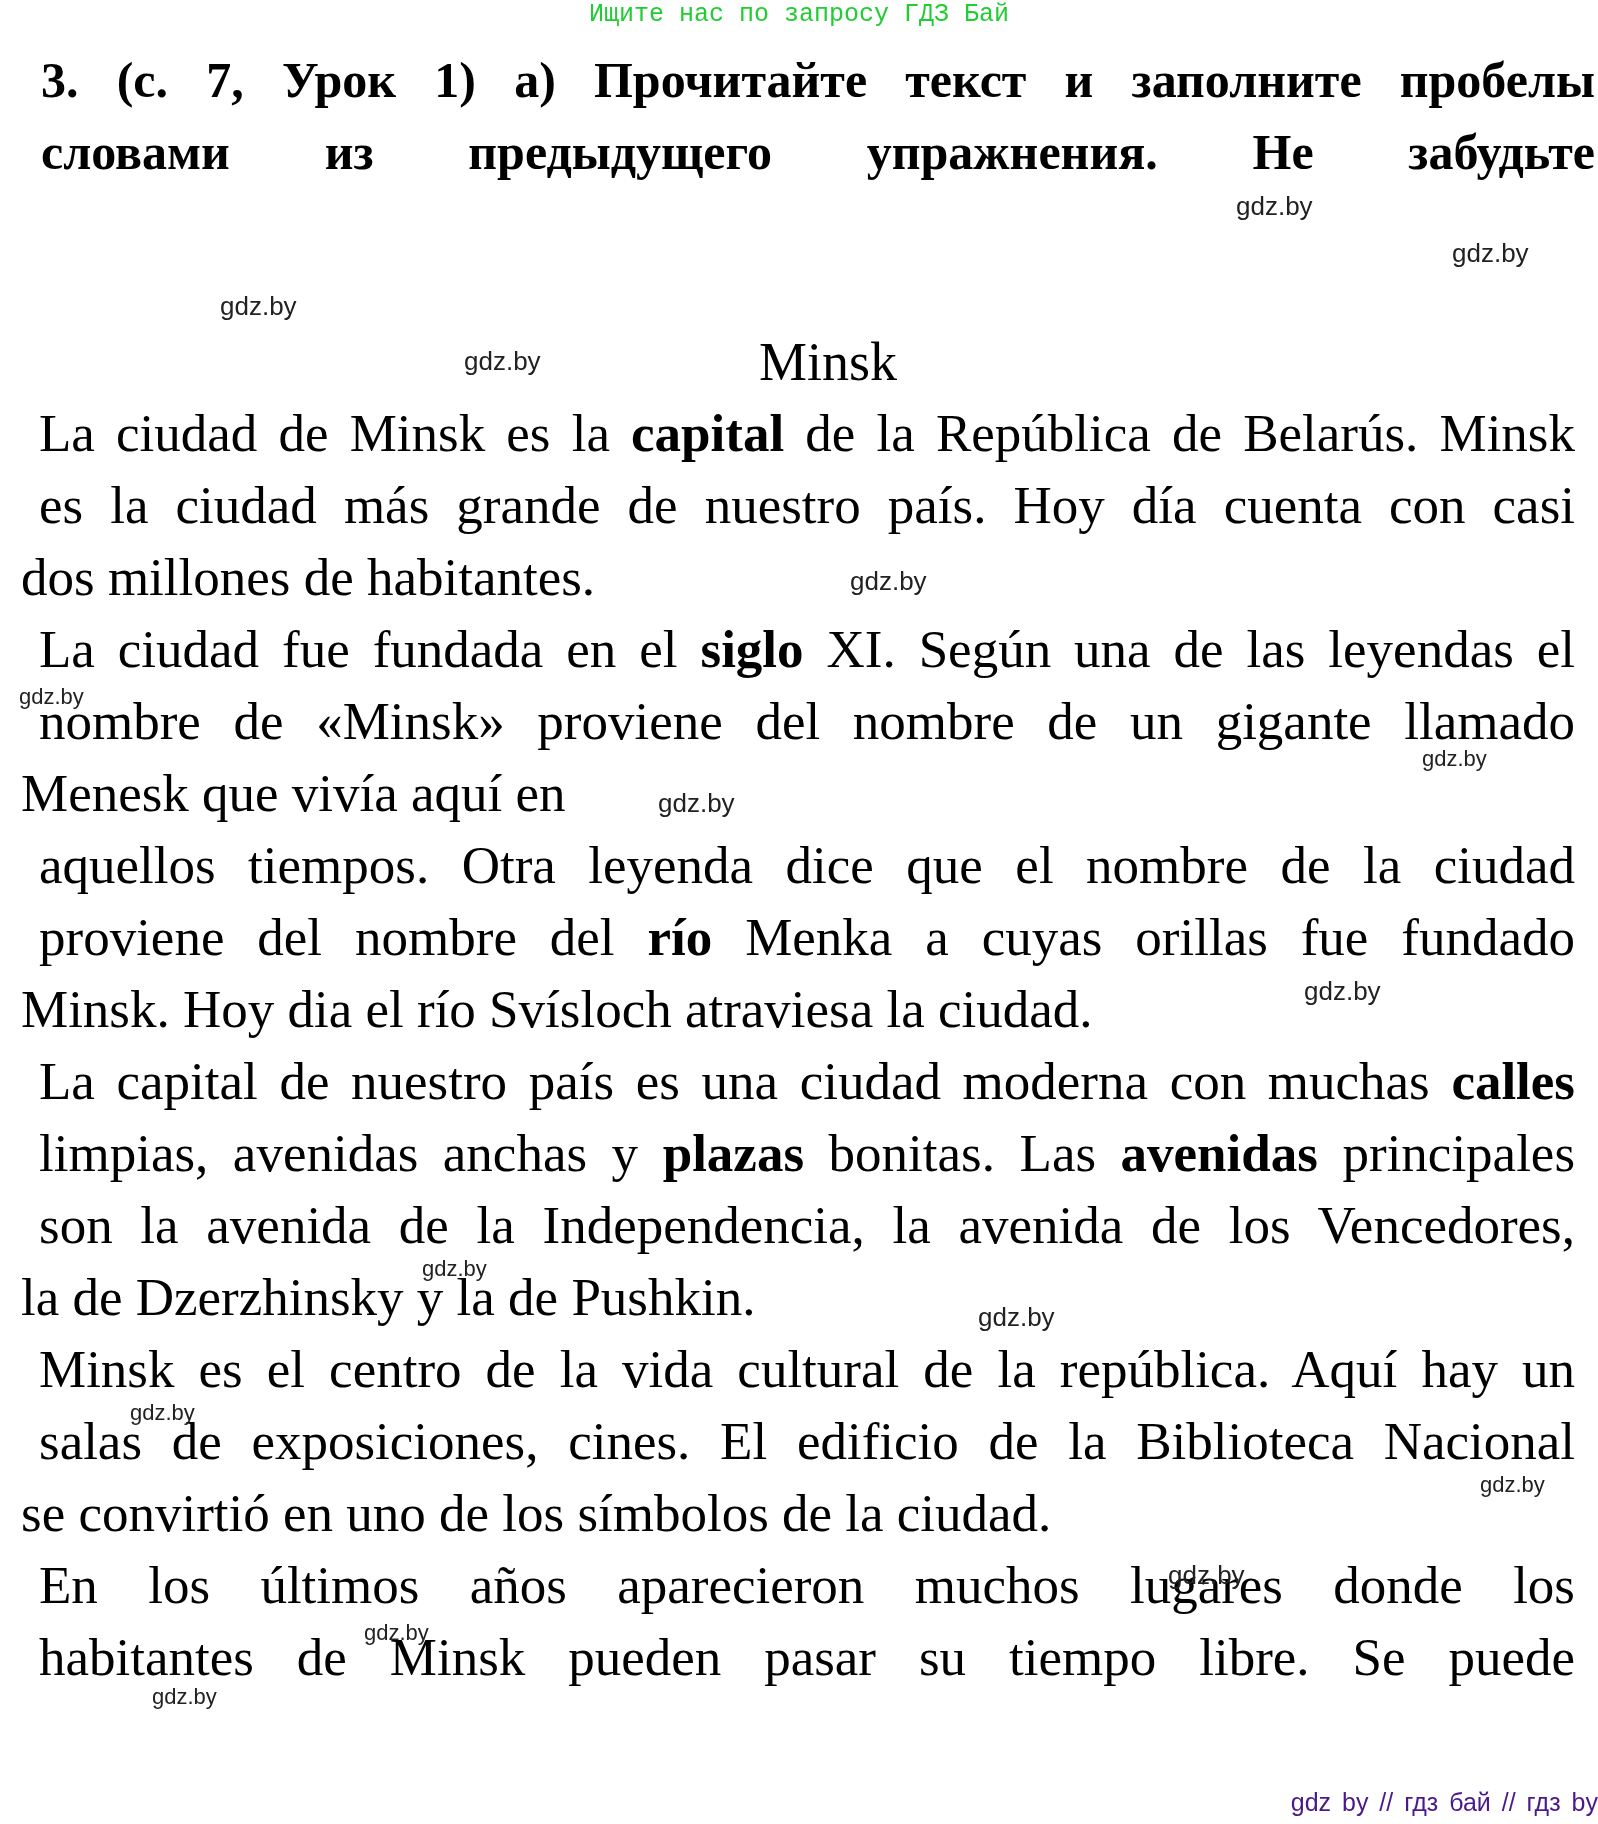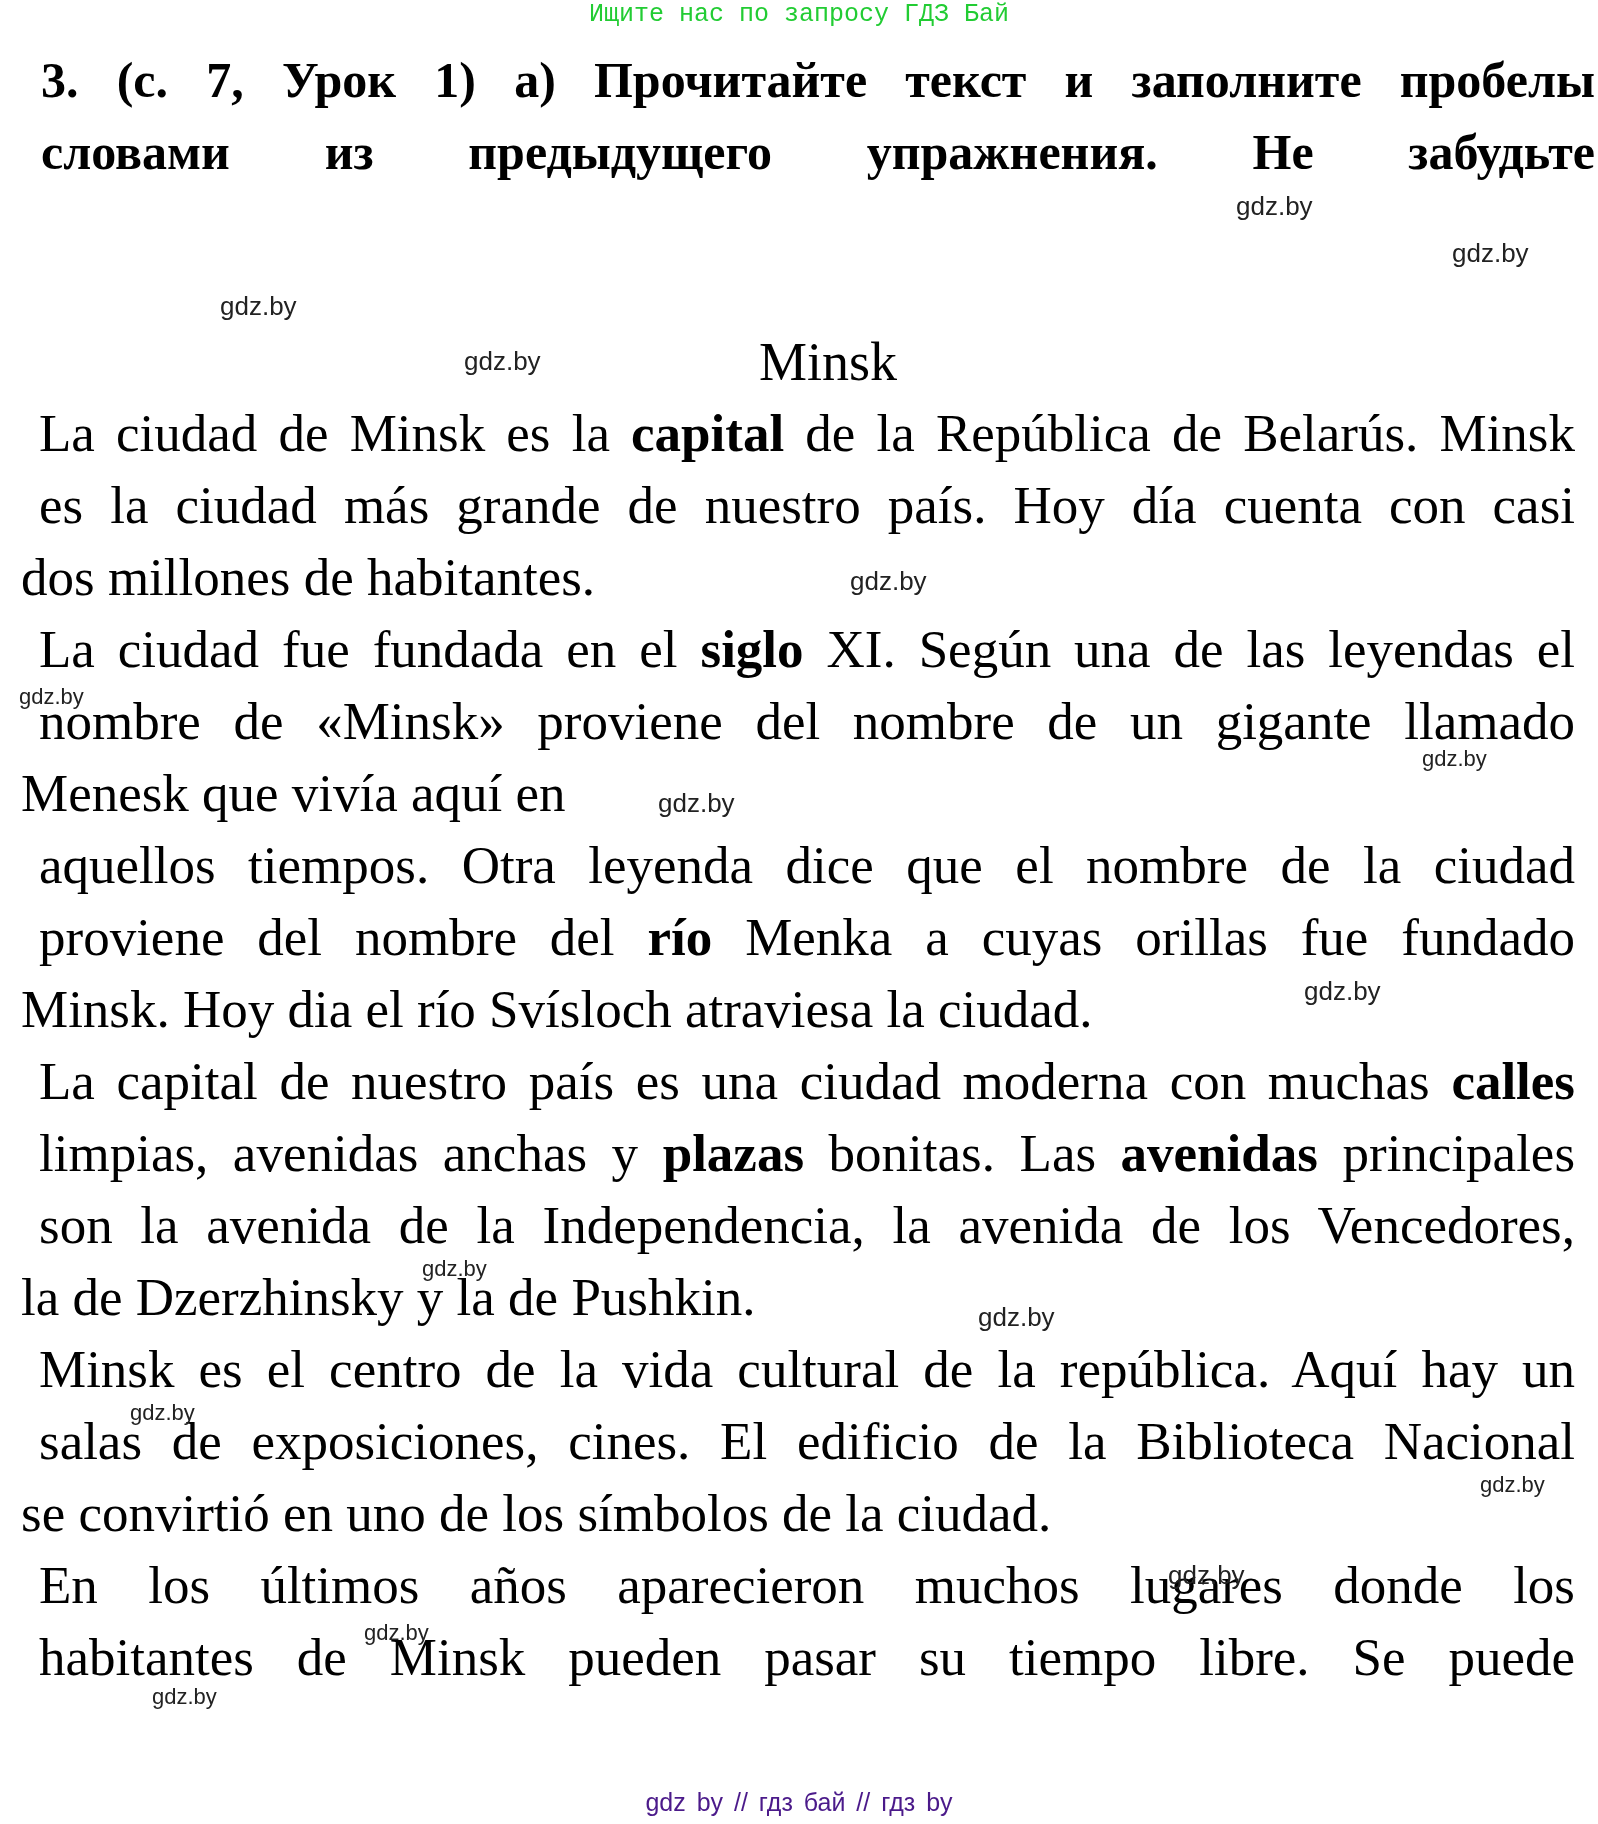--- a/index.html
+++ b/index.html
@@ -4,21 +4,21 @@
 <style>
   html, body { margin: 0; padding: 0; background: #ffffff; }
   body { width: 1598px; height: 1824px; position: relative; overflow: hidden; }
   .banner {
     position: absolute; left: 0; width: 1598px; top: 0; height: 30px;
     text-align: center; font-family: Liberation Mono, monospace;
     font-size: 25px; line-height: 30px; color: #22cc33;
   }
   .footer {
     position: absolute; left: 0; width: 1598px; top: 1785px; height: 34px;
-    text-align: center; font-family: "Liberation Sans", sans-serif;
+    text-align: right; font-family: "Liberation Sans", sans-serif;
     font-size: 25px; line-height: 34px; color: #4b1a8a; word-spacing: 4px;
   }
   .title {
     position: absolute; left: 21px; width: 1554px; top: 44px;
     font-family: "Liberation Serif", serif; font-weight: bold;
     font-size: 50px; line-height: 72px; color: #000; margin-left: 20px;
   }
   .tline { display: block; height: 72px; white-space: nowrap; }
   .tline.justify { text-align: justify; text-align-last: justify; white-space: normal; }
   .heading {

